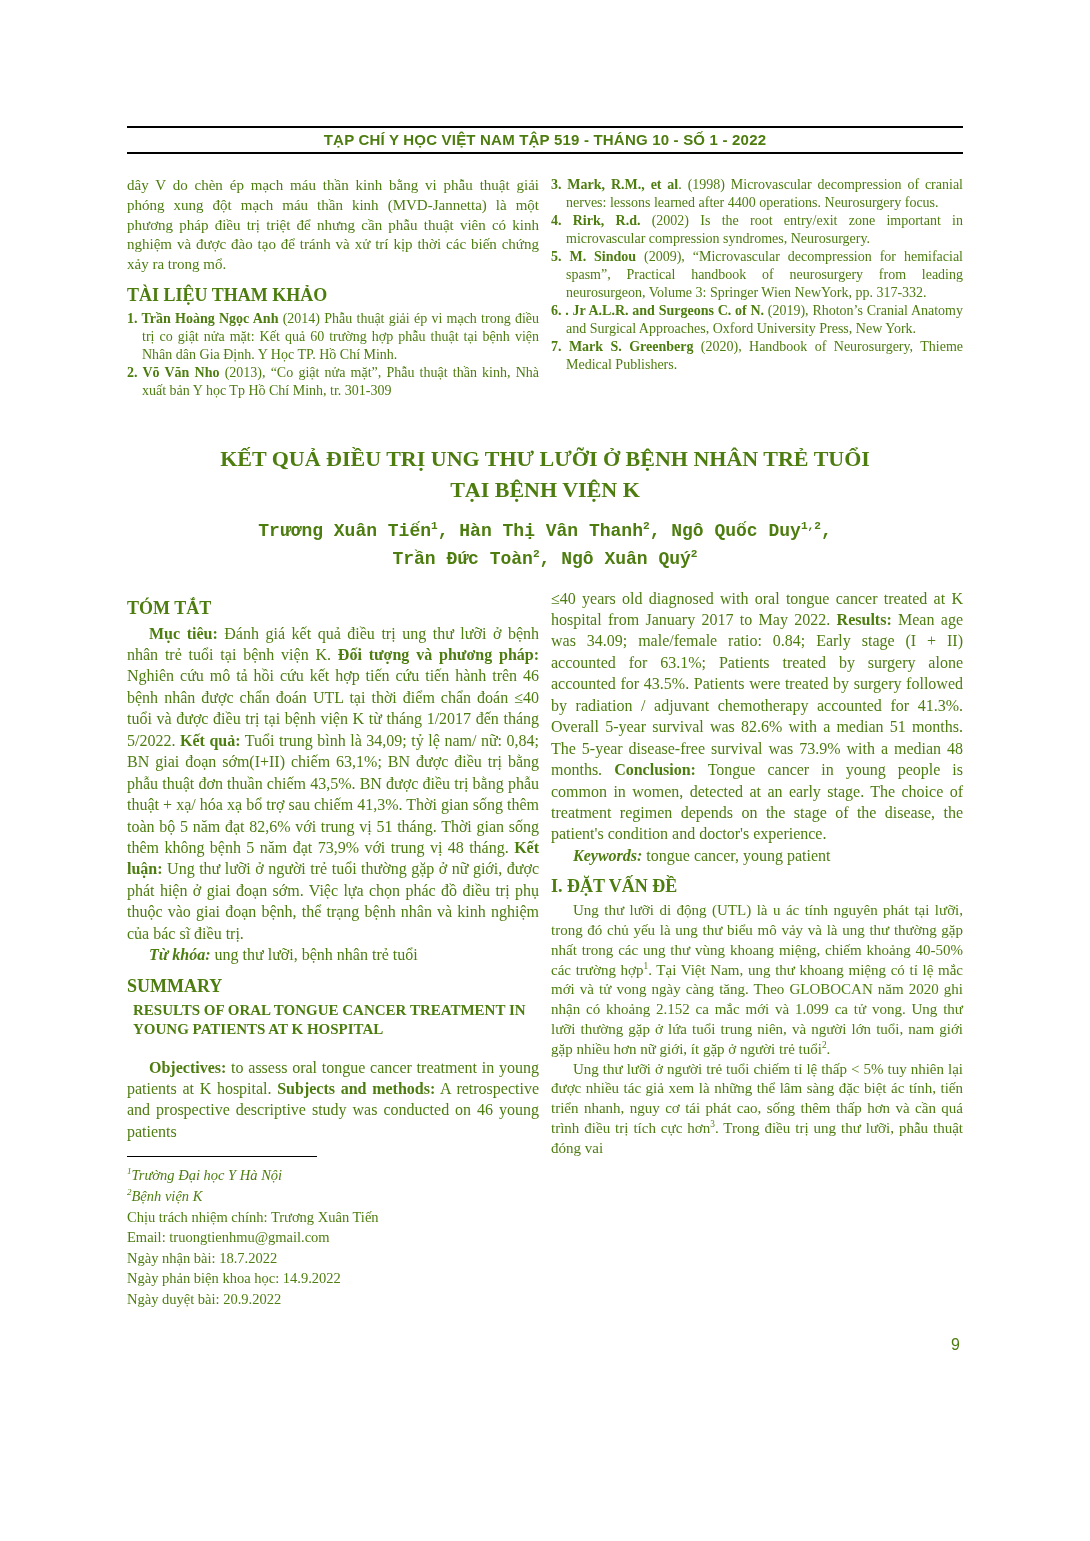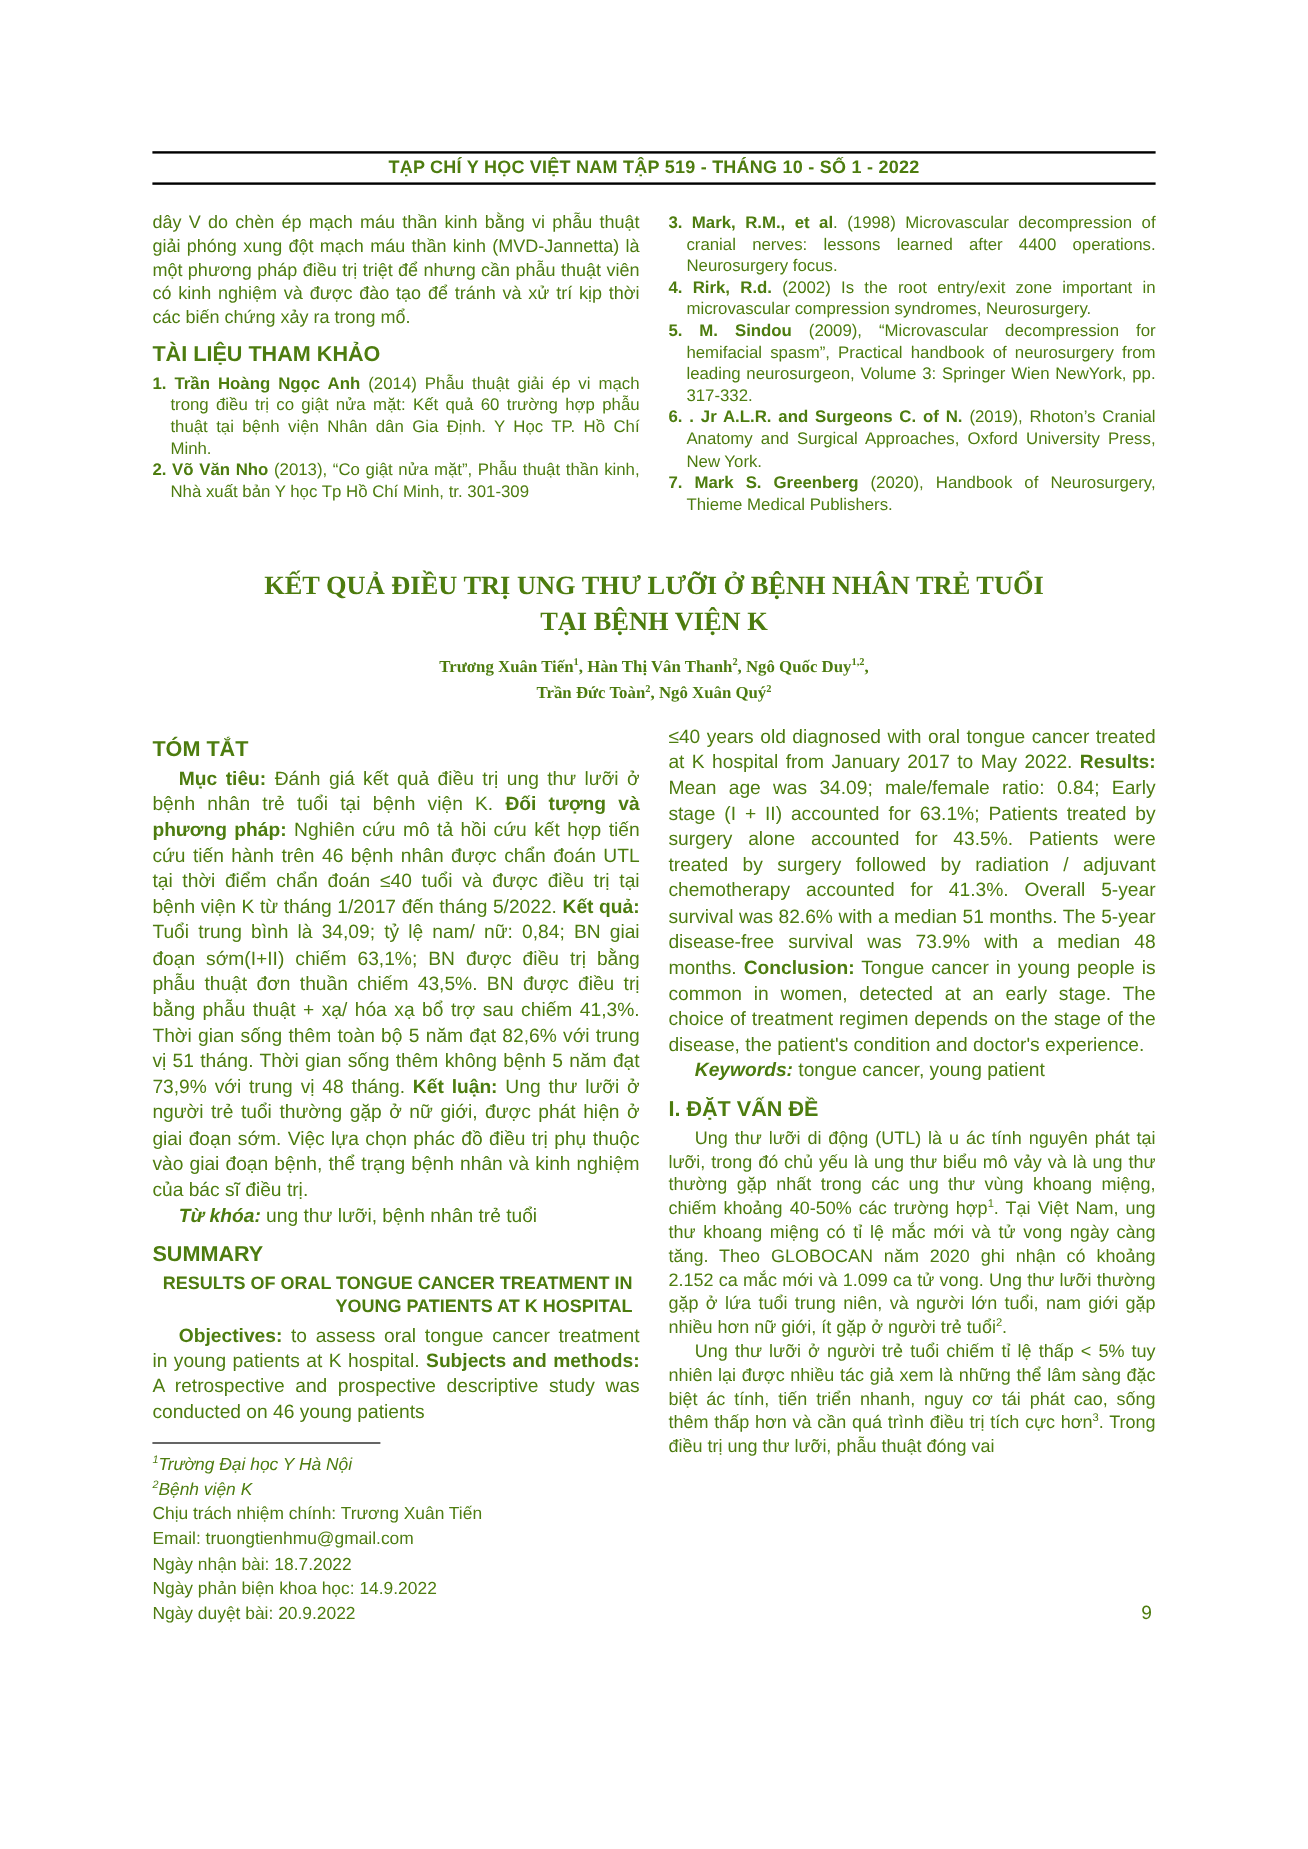--- a/index.html
+++ b/index.html
@@ -23,21 +23,21 @@
   .rule { border-top: 2px solid #000; }
   .journal-header-text {
     text-align: center;
     font-weight: bold;
     font-size: 15px;
     padding: 3px 0 4px 0;
     letter-spacing: 0.2px;
   }
 
   
-  .two-col { display: flex; gap: 24px; }
+  .two-col { display: flex; gap: 12px; font-family: Liberation Serif, serif; }
   .col { flex: 1 1 0; min-width: 0; }
 
   .body-text {
     font-size: 15px;
     line-height: 1.32;
     text-align: justify;
   }
   .small-text {
     font-size: 16px;
     line-height: 1.34;
@@ -61,35 +61,35 @@
 
   
   .article-head { margin-top: 44px; text-align: center; }
   .article-title {
     font-family: "Liberation Serif", "DejaVu Serif", serif;
     font-weight: bold;
     font-size: 22px;
     line-height: 1.4;
   }
   .article-authors {
-    font-family: Liberation Serif, serif;
+    font-family: Liberation Mono, monospace;
     font-weight: bold;
-    font-size: 14px;
+    font-size: 18px;
     line-height: 1.55;
     margin-top: 12px;
   }
 
   .article-body { margin-top: 14px; }
 
   .summary-subtitle {
     font-size: 15px;
     font-weight: bold;
-    text-align: right;
+    text-align: left;
     line-height: 1.3;
-    margin: 2px 6px 4px 6px;
+    margin: 2px 6px 17px 6px;
   }
 
   .footnote-block { margin-top: 14px; }
   .footnote-rule { width: 190px; border-top: 1.5px solid #000; margin-bottom: 8px; }
   .footnote-line { font-size: 14.5px; line-height: 1.42; }
 
   .page-number {
     position: absolute;
     top: 1336px;
     right: 130px;

